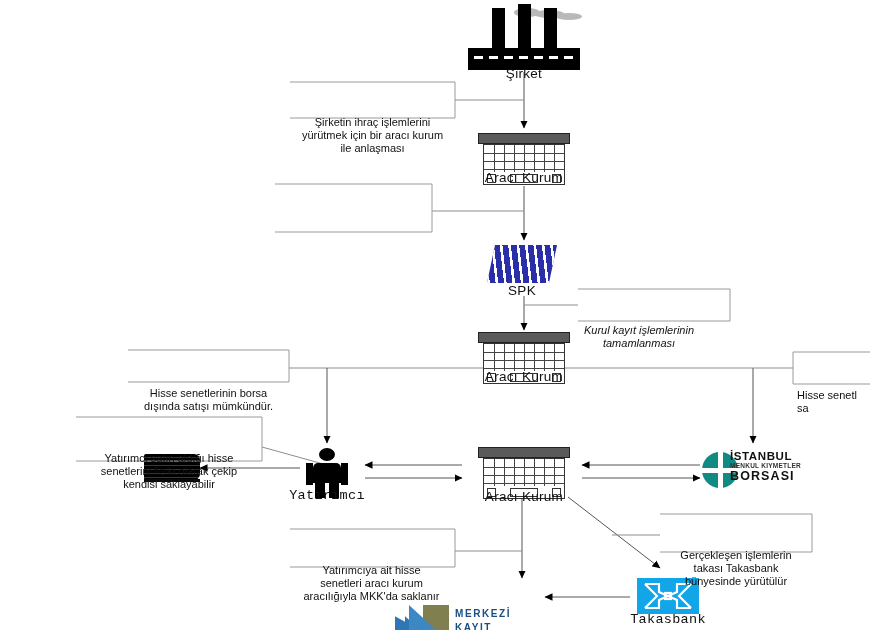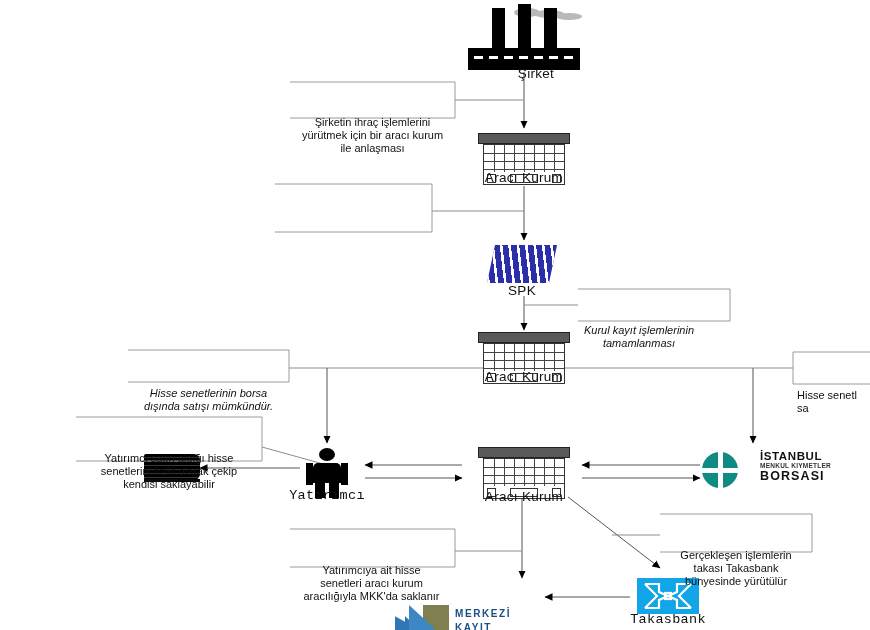--- a/index.html
+++ b/index.html
@@ -48,21 +48,21 @@
   .certs .sh{position:absolute;left:0;width:56px;height:3px;background:#0a0a0a;}
   .certs .blk{position:absolute;left:0;top:0;width:56px;height:26px;background:#111;
      background-image:repeating-linear-gradient(to bottom,#000 0 3px,#3a3a3a 3px 4px);
      border-radius:2px 6px 6px 2px;}
 
   
   .imkb{position:relative;width:126px;height:40px;}
   .imkbmark{position:absolute;left:0;top:2px;width:36px;height:36px;border-radius:50%;background:#108b83;}
   .imkbmark .vbar{position:absolute;left:15.5px;top:0;width:5px;height:36px;background:#fff;}
   .imkbmark .hbar{position:absolute;left:0;top:15.5px;width:36px;height:5px;background:#fff;}
-  .imkbtxt{position:absolute;left:58px;top:0;width:84px;}
+  .imkbtxt{position:absolute;left:28px;top:0;width:84px;}
   .imkbtxt .l1{font-size:11.5px;font-weight:bold;letter-spacing:.6px;color:#111;}
   .imkbtxt .l2{font-size:6.5px;font-weight:bold;letter-spacing:.25px;color:#333;}
   .imkbtxt .l3{font-size:12.5px;font-weight:bold;letter-spacing:1.1px;color:#111;}
 
   
   .mkk{position:relative;width:144px;height:48px;}
   .mkkmark{position:absolute;left:0;top:0;width:56px;height:48px;overflow:hidden;}
   .mkkmark .olive{position:absolute;right:0;top:0;width:26px;height:48px;background:#7f7f4f;}
   .mkkmark .ch1{position:absolute;left:2px;top:2px;width:0;height:0;
       border-left:24px solid #2f76b4;border-top:22px solid transparent;border-bottom:22px solid transparent;}
@@ -134,21 +134,21 @@
       <div class="smoke" style="left:46px;top:0;width:26px;height:9px;"></div>
       <div class="smoke" style="left:66px;top:2px;width:30px;height:8px;"></div>
       <div class="smoke" style="left:88px;top:5px;width:26px;height:7px;"></div>
       <div class="stack" style="left:24px;height:40px;"></div>
       <div class="stack" style="left:50px;height:44px;"></div>
       <div class="stack" style="left:76px;height:40px;"></div>
       <div class="fbase"></div>
       <div class="fdash"></div>
     </div>
   </div>
-  <div class="nlabel" style="left:476px;top:66px;width:120px;">Şirket</div>
+  <div class="nlabel" style="left:464px;top:66px;width:120px;">Şirket</div>
 
   <div class="node" style="left:478px;top:133px;">
     <div class="bld">
       <div class="broof"></div>
       <div class="bbody">
         <div class="wrow" style="top:8px;"></div>
           <div class="wrow" style="top:16px;"></div>
         <div class="wrow" style="top:24px;"></div>
         <div class="wcol" style="left:10px;"></div>
           <div class="wcol" style="left:20px;"></div>
@@ -301,21 +301,21 @@
 
       <path d="M660,514 L812,514 L812,552 L660,552"></path>
     </g>
   </svg>
 
   <div class="callout" style="left:290px;top:84px;width:165px;">Şirketin ihraç işlemlerini
 yürütmek için bir aracı kurum
 ile anlaşması</div>
   <div class="callout" style="left:563px;top:292px;width:152px;font-style:italic;">Kurul kayıt işlemlerinin
 tamamlanması</div>
-  <div class="callout" style="left:128px;top:355px;width:161px;font-style:italic;">Hisse senetlerinin borsa
+  <div class="callout" style="left:128px;top:355px;width:161px;">Hisse senetlerinin borsa
 dışında satışı mümkündür.</div>
   <div class="callout" style="left:797px;top:357px;width:120px;text-align:left;">Hisse senetl
 sa</div>
   <div class="callout" style="left:288px;top:532px;width:167px;">Yatırımcıya ait hisse
 senetleri aracı kurum
 aracılığıyla MKK'da saklanır</div>
   <div class="callout" style="left:76px;top:420px;width:186px;">Yatırımcı satın aldığı hisse
 senetlerini fiziki olarak çekip
 kendisi saklayabilir</div>
   <div class="callout" style="left:660px;top:517px;width:152px;">Gerçekleşen işlemlerin

